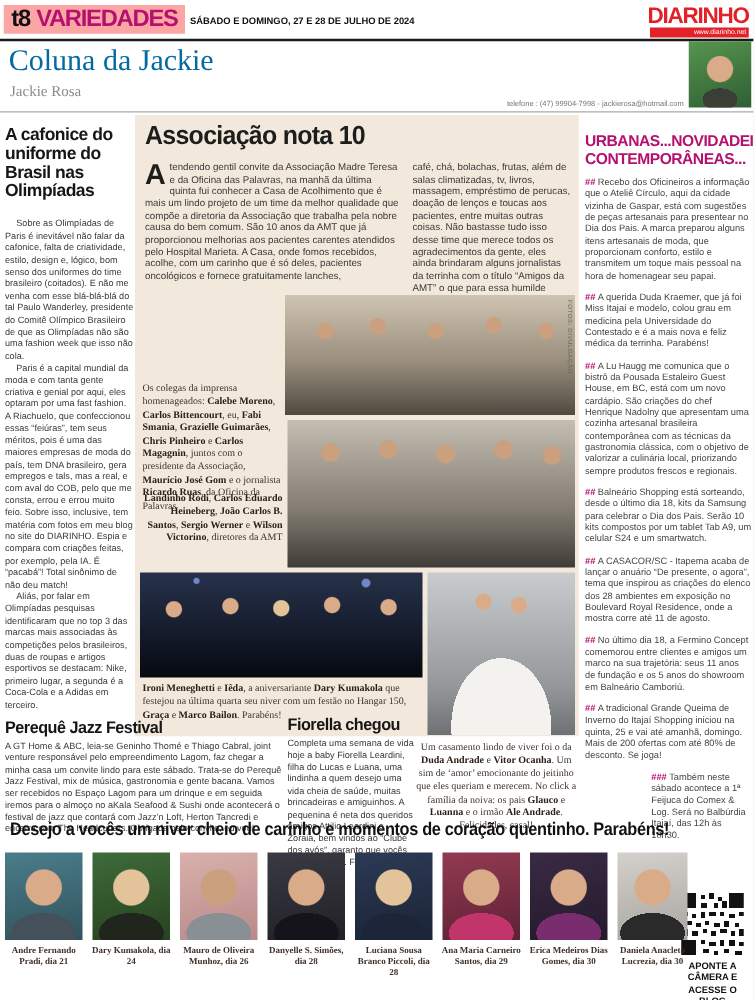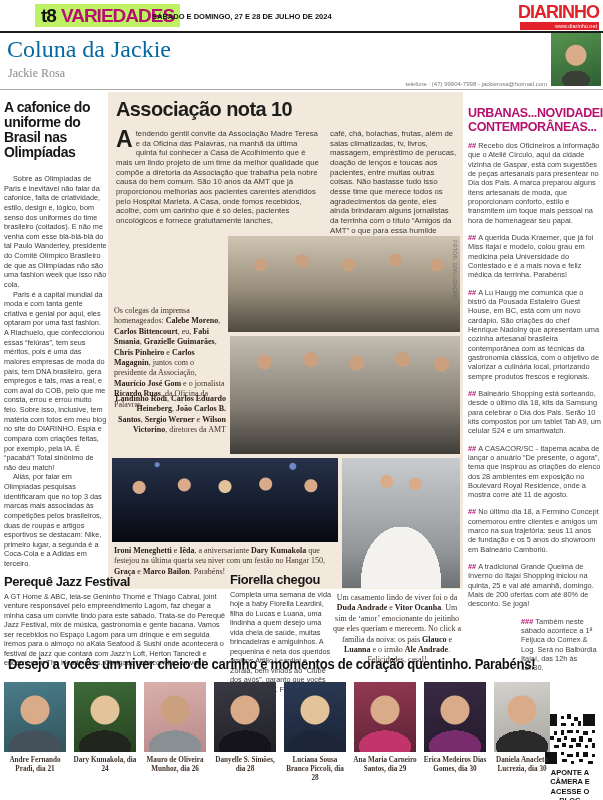--- a/index.html
+++ b/index.html
@@ -2,21 +2,21 @@
 <html><head>
 <meta charset="utf-8">
 <style>
   html,body{margin:0;padding:0;background:#e8e8e8;}
   .page{position:relative;width:603px;height:800px;background:#ffffff;overflow:hidden;
         font-family:"Liberation Sans",sans-serif;color:#222;}
   .abs{position:absolute;}
   .cond{display:inline-block;transform-origin:0 50%;}
 
   
-  .tagstrip{left:3px;top:4px;height:23px;background:#bef264;display:flex;align-items:center;padding:0 6px;margin-left:32px;}
+  .tagstrip{left:3px;top:4px;height:23px;background:#fca5a5;display:flex;align-items:center;padding:0 6px;}
   .tag-t8{font-weight:bold;font-size:19px;color:#111;letter-spacing:-1px;margin-right:5px;}
   .tag-sec{font-weight:bold;font-size:19px;color:#b5106e;letter-spacing:-1px;}
   .hdr-date{left:152px;top:12px;font-size:7.5px;font-weight:bold;color:#111;letter-spacing:0;}
   .brand{right:4px;top:2px;font-weight:bold;font-size:18px;color:#e22128;letter-spacing:-1px;}
   .brandbar{right:4px;top:22px;width:79px;height:8px;background:#e22128;color:#fff;
             font-size:5.5px;text-align:right;line-height:8px;padding-right:2px;box-sizing:border-box;}
   .toprule{left:0;top:31px;width:603px;height:2px;background:#1a1a1a;}
   .col-title{left:7px;top:36px;font-family:"Liberation Serif",serif;font-weight:normal;font-size:24px;color:#0369a1;text-align:center;}
   .col-author{left:8px;top:66px;font-family:"Liberation Serif",serif;font-size:12px;color:#8a8a8a;}
   .contact{right:56px;top:81px;font-size:6px;color:#777;}

